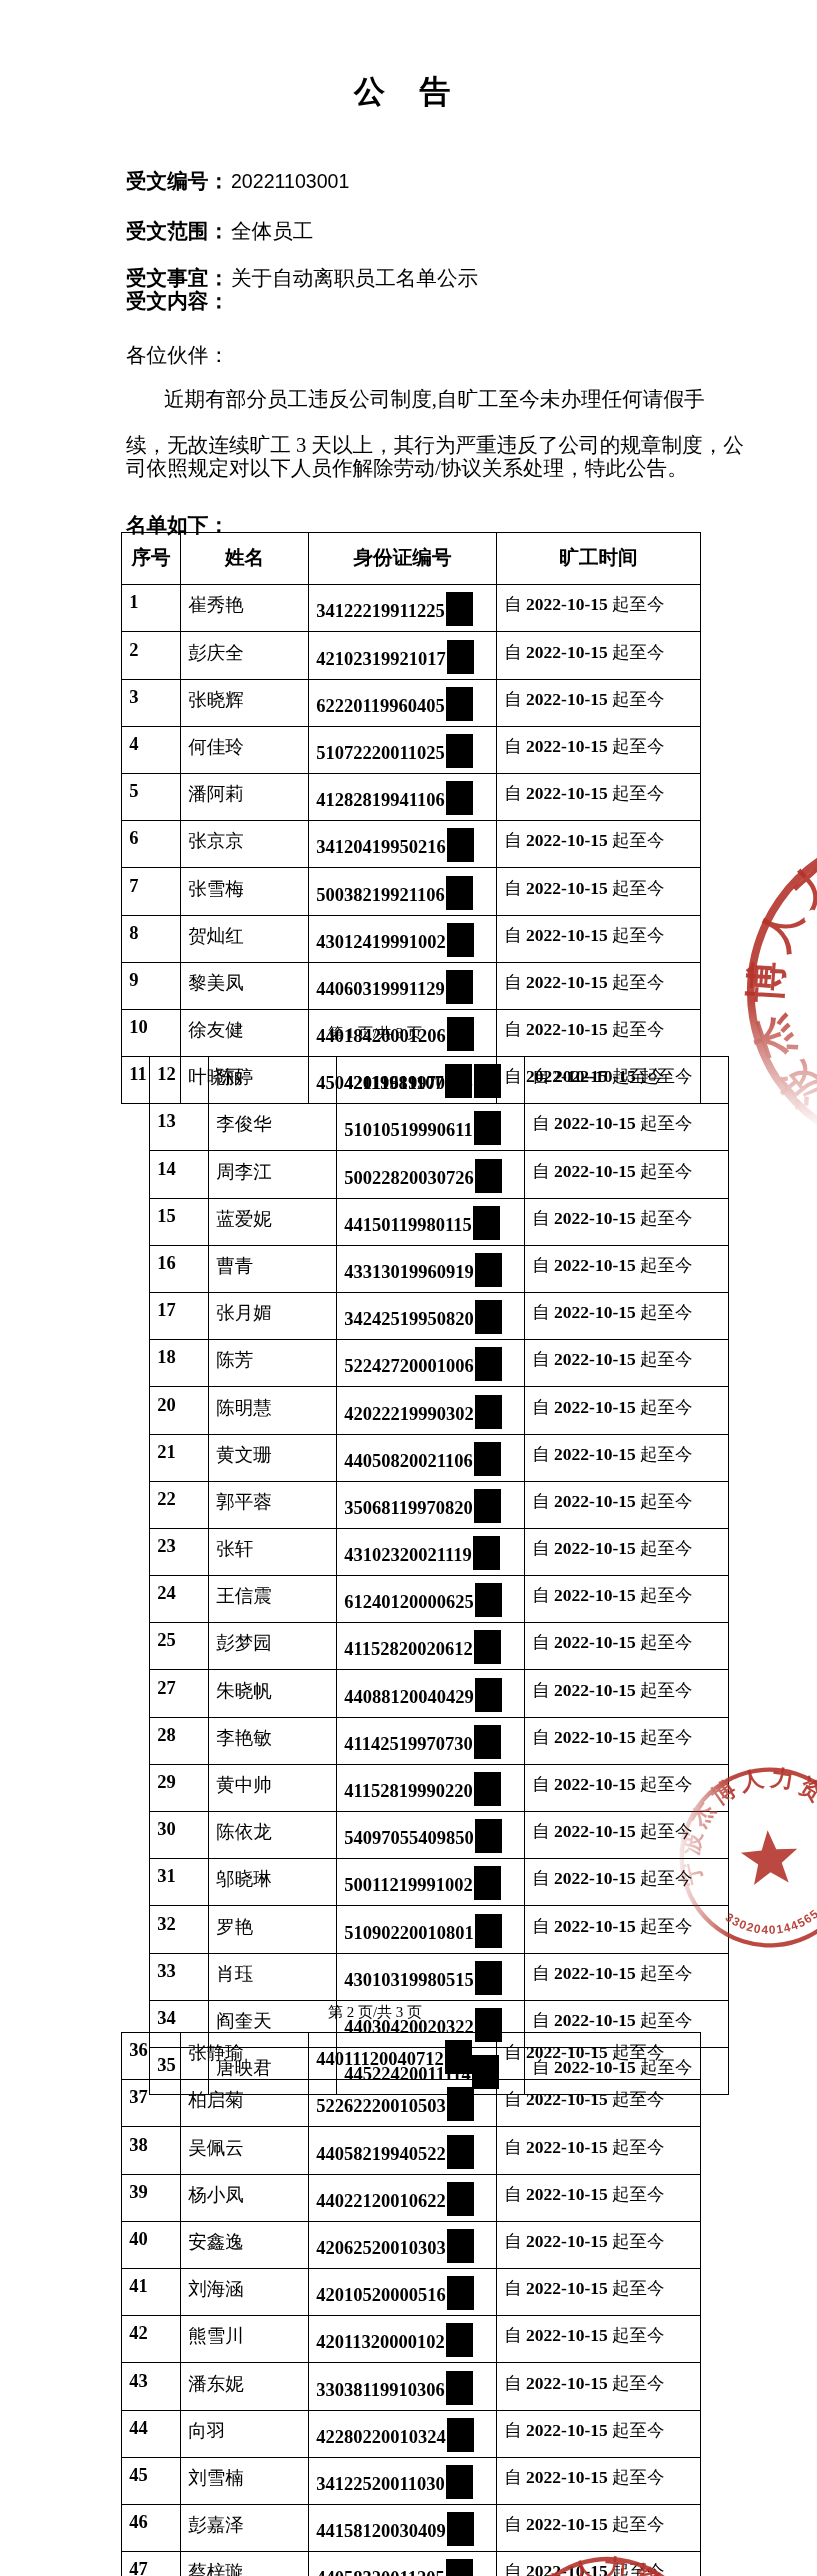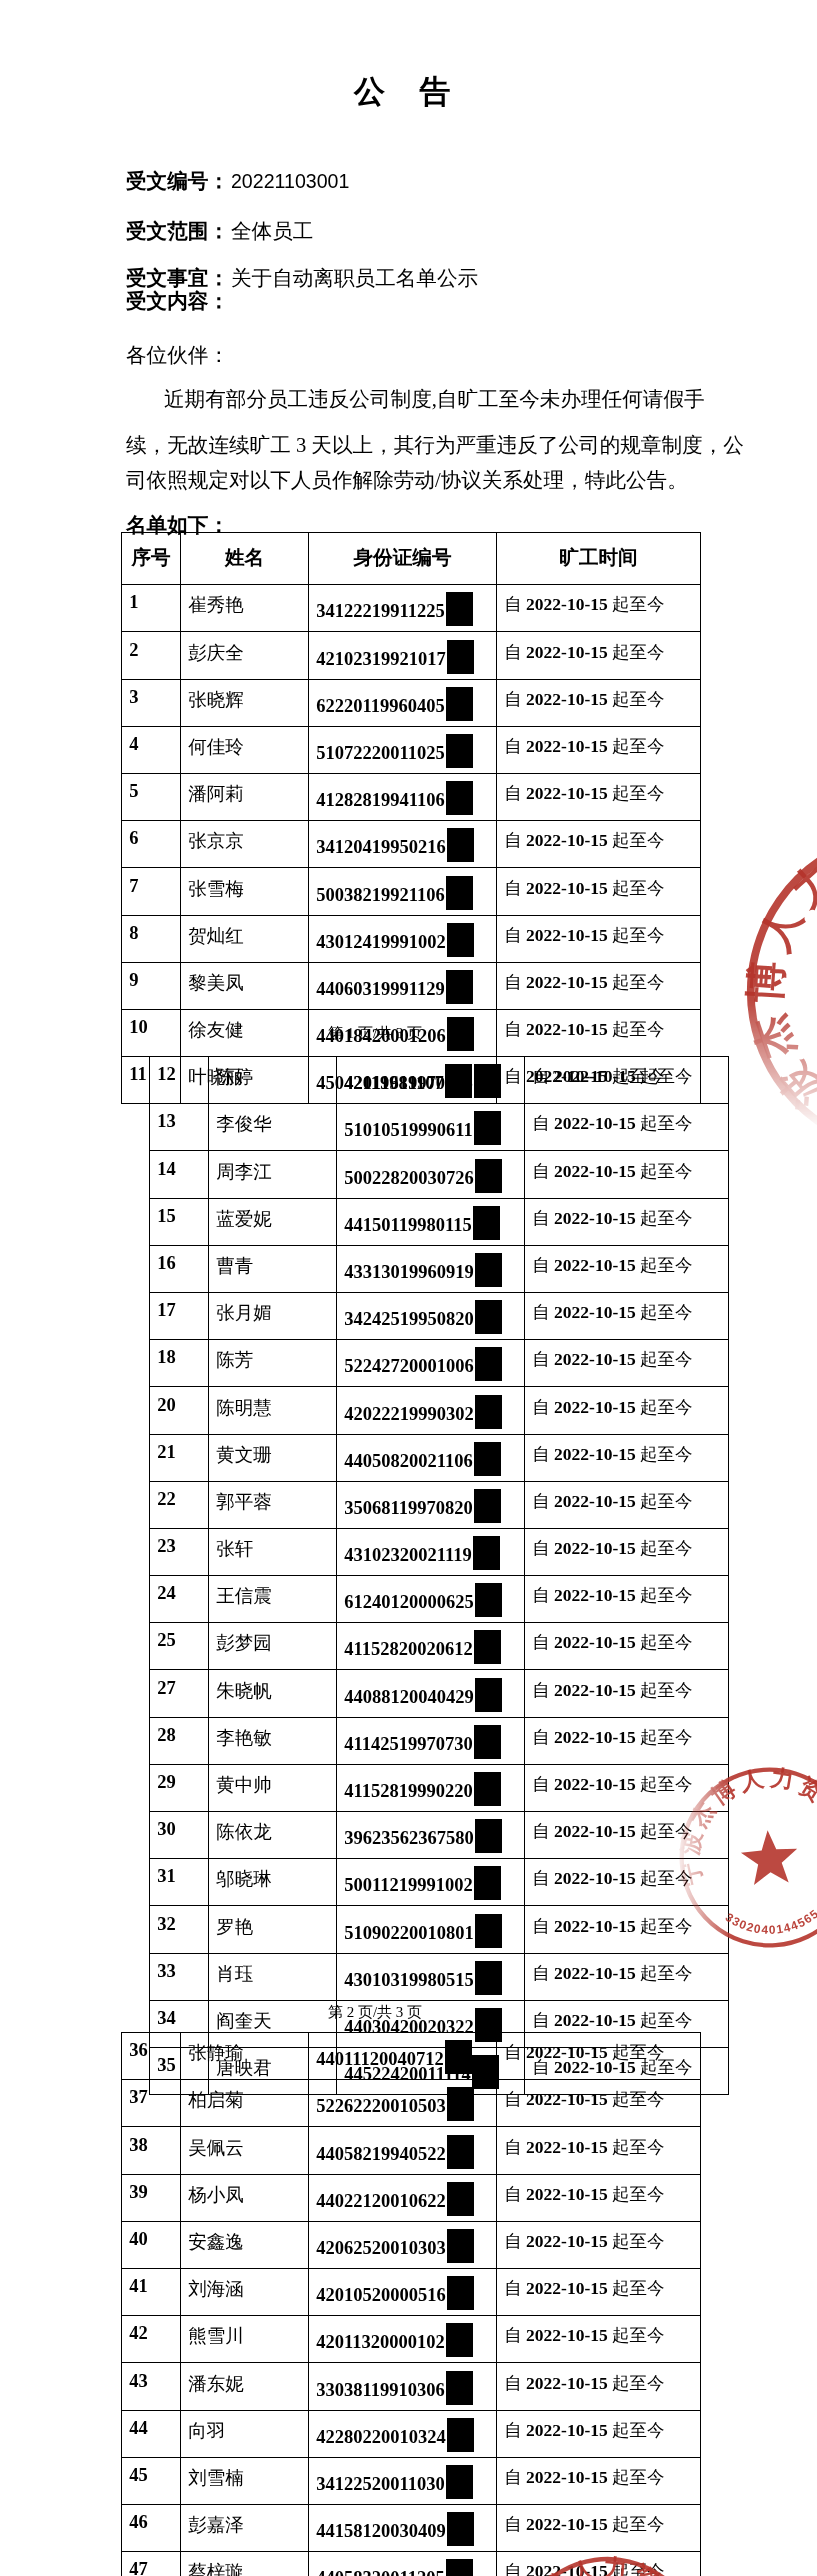--- a/index.html
+++ b/index.html
@@ -78,21 +78,21 @@
   <span class="meta-label">受文事宜：</span><span class="meta-value">关于自动离职员工名单公示</span>
 </div>
 <div class="abs meta-line" style="top:287px;">
   <span class="meta-label">受文内容：</span><span class="meta-value"></span>
 </div>
 
 <div class="abs salutation" style="top:341px;">各位伙伴：</div>
 
 <div class="abs body-line" style="top:385px;left:164px;">近期有部分员工违反公司制度,自旷工至今未办理任何请假手</div>
 <div class="abs body-line" style="top:431px;left:126px;">续，无故连续旷工 3 天以上，其行为严重违反了公司的规章制度，公</div>
-<div class="abs body-line" style="top:466px;left:126px;">司依照规定对以下人员作解除劳动/协议关系处理，特此公告。</div>
+<div class="abs body-line" style="top:454px;left:126px;">司依照规定对以下人员作解除劳动/协议关系处理，特此公告。</div>
 
 <div class="abs list-intro" style="top:511px;">名单如下：</div>
 
 <table class="roster" id="table-p1" style="top:532px;">
   <colgroup>
       <col class="col-no">
       <col class="col-name">
       <col class="col-id">
       <col class="col-time">
     </colgroup>
@@ -275,21 +275,21 @@
       </tr>
       <tr>
         <td class="cell-no">29</td>
         <td class="cell-name">黄中帅</td>
         <td class="cell-id"><span>41152819990220</span><span class="redaction"></span></td>
         <td class="cell-time"><span>自 </span><span class="bold-date">2022-10-15</span><span> 起至今</span></td>
       </tr>
       <tr>
         <td class="cell-no">30</td>
         <td class="cell-name">陈依龙</td>
-        <td class="cell-id"><span>39623562367580</span><span class="redaction"></span></td>
+        <td class="cell-id"><span>54097055409850</span><span class="redaction"></span></td>
         <td class="cell-time"><span>自 </span><span class="bold-date">2022-10-15</span><span> 起至今</span></td>
       </tr>
       <tr>
         <td class="cell-no">31</td>
         <td class="cell-name">邬晓琳</td>
         <td class="cell-id"><span>50011219991002</span><span class="redaction"></span></td>
         <td class="cell-time"><span>自 </span><span class="bold-date">2022-10-15</span><span> 起至今</span></td>
       </tr>
       <tr>
         <td class="cell-no">32</td>

